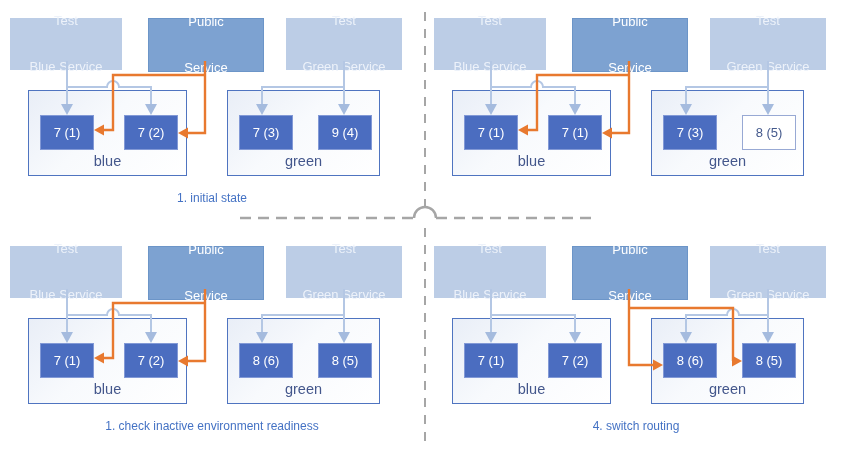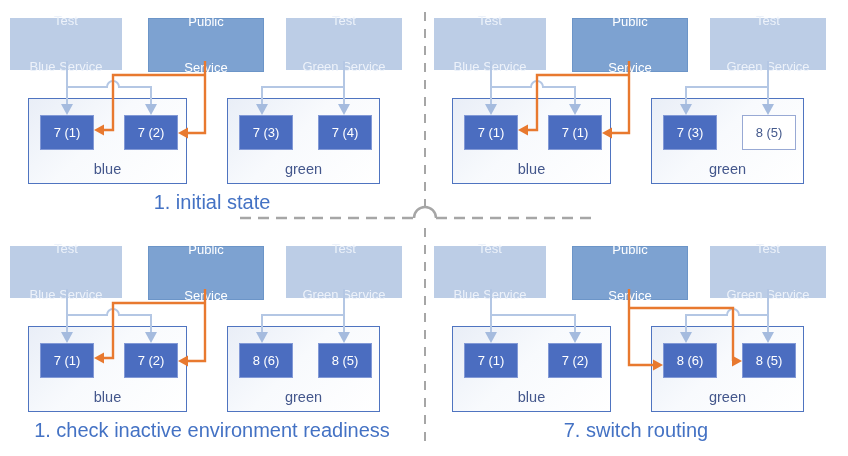--- a/index.html
+++ b/index.html
@@ -3,31 +3,31 @@
 <meta charset="utf-8">
 <style>
   html,body{margin:0;padding:0;background:#ffffff;}
   #screen{position:relative;width:848px;height:456px;background:#ffffff;overflow:hidden;
           font-family:"Liberation Sans", sans-serif;}
   .panel{position:absolute;width:424px;height:228px;}
   .svc{position:absolute;top:18px;height:52px;display:flex;flex-direction:column;
        justify-content:center;align-items:center;font-size:13px;line-height:1.4;text-align:center;gap:28px;}
   .svc.light{background:#bccde6;color:#edf2fa;}
   .svc.public{background:#7da2d1;color:#ffffff;border:1px solid #6c95c8;}
-  .env{position:absolute;top:98px;height:84px;border:1.4px solid #4f74c0;
+  .env{position:absolute;top:90px;height:84px;border:1.4px solid #4f74c0;
        background:linear-gradient(135deg,#e9eef7 0%,#f8fafd 45%,#ffffff 100%);}
   .envlabel{position:absolute;left:0;right:0;bottom:6px;text-align:center;
             color:#44578c;font-size:14.5px;}
   .pod{position:absolute;top:115px;width:54px;height:35px;background:#4b6dc0;
        border:1.5px solid #8299d6;color:#ffffff;display:flex;align-items:center;
        justify-content:center;font-size:13px;box-sizing:border-box;}
   .pod.outline{background:#ffffff;color:#44598c;border:1.5px solid #98a9d4;}
   .wires{position:absolute;left:0;top:0;width:424px;height:228px;pointer-events:none;}
   .caption{position:absolute;top:191px;left:0;width:424px;text-align:center;
-           color:#4472c4;font-size:20px;}
+           color:#4472c4;font-size:12px;}
   .lb{fill:none;stroke:#b4c7e4;stroke-width:2;}
   .lbh{fill:#a5bbde;}
   .or{fill:none;stroke:#e8792f;stroke-width:2.4;}
   .orh{fill:#e8792f;}
   .dividers{position:absolute;left:0;top:0;width:848px;height:456px;pointer-events:none;}
   .dash-v{stroke:#a6a6a6;stroke-width:2;stroke-dasharray:9 8;}
   .dash-h{stroke:#a6a6a6;stroke-width:2.5;stroke-dasharray:11 7;}
   .dash-arc{fill:none;stroke:#a6a6a6;stroke-width:2.5;}
 </style>
 </head>
@@ -50,21 +50,21 @@
     </div>
     <div class="env" style="left:28px;width:157px">
       <span class="envlabel">blue</span>
     </div>
     <div class="env" style="left:227px;width:151px">
       <span class="envlabel">green</span>
     </div>
     <div class="pod" style="left:40px">7 (1)</div>
     <div class="pod" style="left:124px">7 (2)</div>
     <div class="pod" style="left:239px">7 (3)</div>
-    <div class="pod" style="left:318px">7 (4)</div>
+    <div class="pod" style="left:318px">9 (4)</div>
     <svg class="wires" viewBox="0 0 424 228">
       <path class="lb" d="M67,61 V109"></path>
       <path class="lb" d="M67,87 H107 A6,6 0 0 1 119,87 H151 V109"></path>
       <polygon class="lbh" points="61,104 73,104 67,115"></polygon>
       <polygon class="lbh" points="145,104 157,104 151,115"></polygon>
       <path class="lb" d="M344,61 V109"></path>
       <path class="lb" d="M344,87 H262 V109"></path>
       <polygon class="lbh" points="338,104 350,104 344,115"></polygon>
       <polygon class="lbh" points="256,104 268,104 262,115"></polygon>
       <path class="or" d="M205,61 V133 H188"></path>
@@ -184,21 +184,21 @@
       <polygon class="lbh" points="145,104 157,104 151,115"></polygon>
       <path class="lb" d="M344,61 V109"></path>
       <path class="lb" d="M344,87 H315 A6,6 0 0 0 303,87 H262 V109"></path>
       <polygon class="lbh" points="338,104 350,104 344,115"></polygon>
       <polygon class="lbh" points="256,104 268,104 262,115"></polygon>
       <path class="or" d="M205,61 V137 H229"></path>
       <polygon class="orh" points="239,137 229,131.5 229,142.5"></polygon>
       <path class="or" d="M205,80 H309 V133 H308"></path>
       <polygon class="orh" points="318,133 308,127.5 308,138.5"></polygon>
     </svg>
-    <div class="caption">7. switch routing</div>
+    <div class="caption">4. switch routing</div>
   </section>
 
   <svg class="dividers" viewBox="0 0 848 456">
     <line class="dash-v" x1="425" y1="12" x2="425" y2="208"></line>
     <line class="dash-v" x1="425" y1="228" x2="425" y2="448"></line>
     <line class="dash-h" x1="240" y1="218" x2="414" y2="218"></line>
     <line class="dash-h" x1="436" y1="218" x2="597" y2="218"></line>
     <path class="dash-arc" d="M414,218 A11,11 0 0 1 436,218"></path>
   </svg>
 

